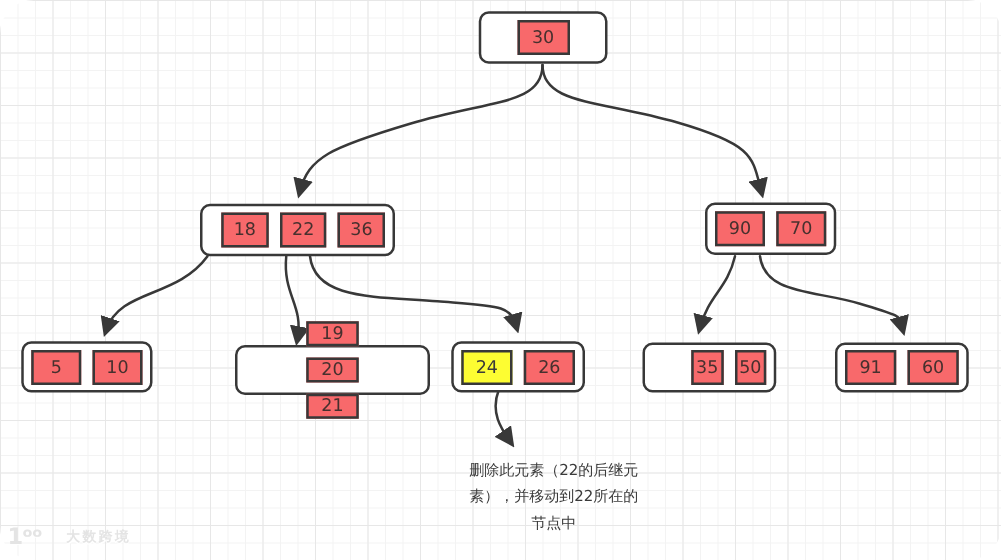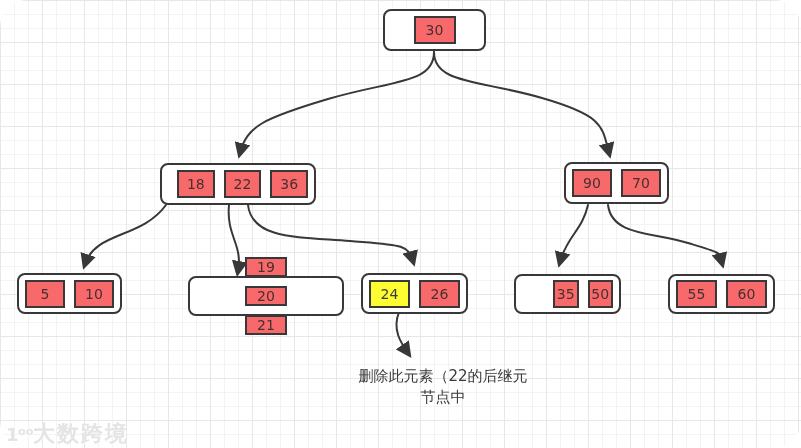--- a/index.html
+++ b/index.html
@@ -69,42 +69,42 @@
   .node-leaf-3         { left: 361px; top: 273px; width: 107px; height: 41px; }
   .node-leaf-4         { left: 514px; top: 274px; width: 107px; height: 40px; padding-left: 37px; }
   .node-leaf-5         { left: 668px; top: 274px; width: 107px; height: 40px; }
 
   .annotation {
     position: absolute;
     left: 330px;
     top: 366px;
     width: 226px;
     text-align: center;
-    font-size: 15px;
+    font-size: 12px;
     line-height: 21px;
     color: #3a3a3a;
   }
   .watermark {
     position: absolute;
     left: 6px;
     top: 419px;
     display: flex;
     align-items: center;
-    gap: 0;
+    gap: 20px;
     color: #e4e4e4;
     text-shadow: 0 1px 0 #ffffff;
     user-select: none;
   }
   .watermark .wm-logo {
     font-size: 18px;
     font-weight: bold;
     letter-spacing: -1px;
   }
   .watermark .wm-label {
-    font-size: 22px;
+    font-size: 11px;
     font-weight: bold;
     letter-spacing: 2px;
   }
 </style>
 </head>
 <body>
 
 <div class="canvas">
 
   <svg class="edges-layer" viewBox="0 0 801 448">
@@ -184,29 +184,30 @@
     <div class="key">
         <span>35</span>
       </div>
     <div class="key">
         <span>50</span>
       </div>
   </div>
 
   <div class="node node-leaf-5">
     <div class="key">
-        <span>55</span>
+        <span>91</span>
       </div>
     <div class="key">
         <span>60</span>
       </div>
   </div>
 
   <div class="annotation">
     <div>删除此元素（22的后继元</div>
+    <div>素），并移动到22所在的</div>
     <div>节点中</div>
   </div>
 
   <div class="watermark">
     <span class="wm-logo">1ᵒᵒ</span>
     <span class="wm-label">大数跨境</span>
   </div>
 
 </div>
 

